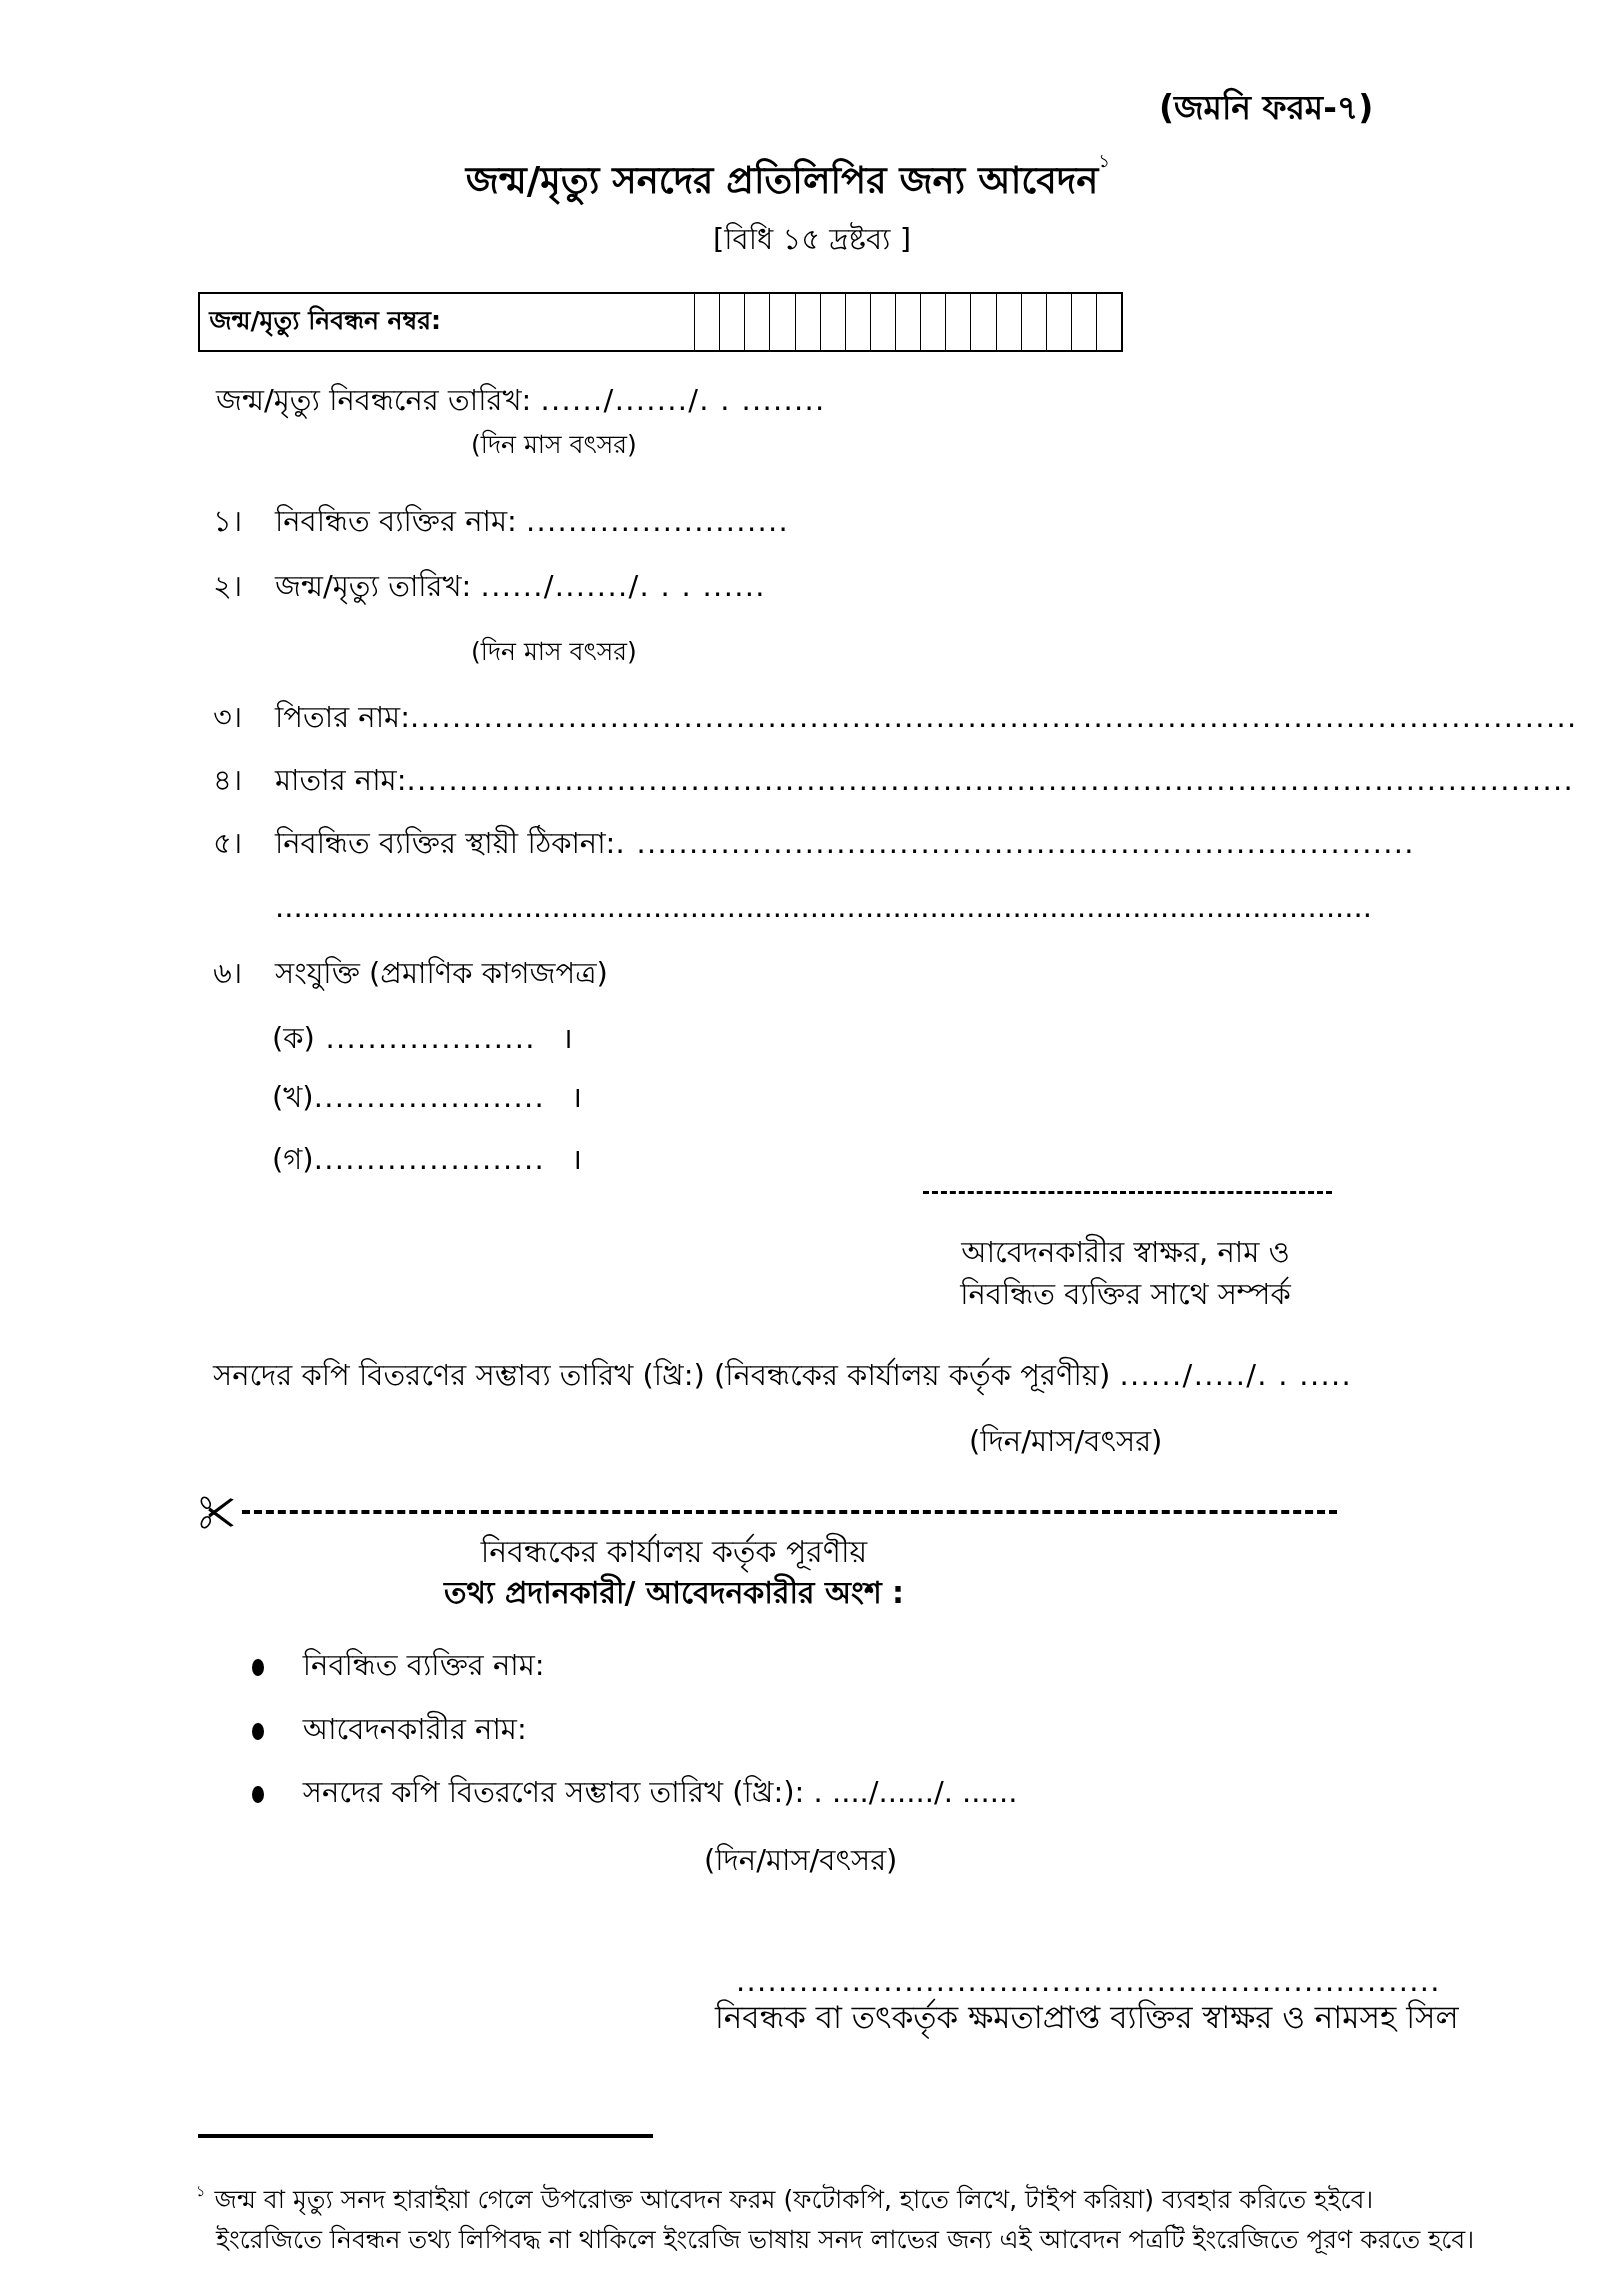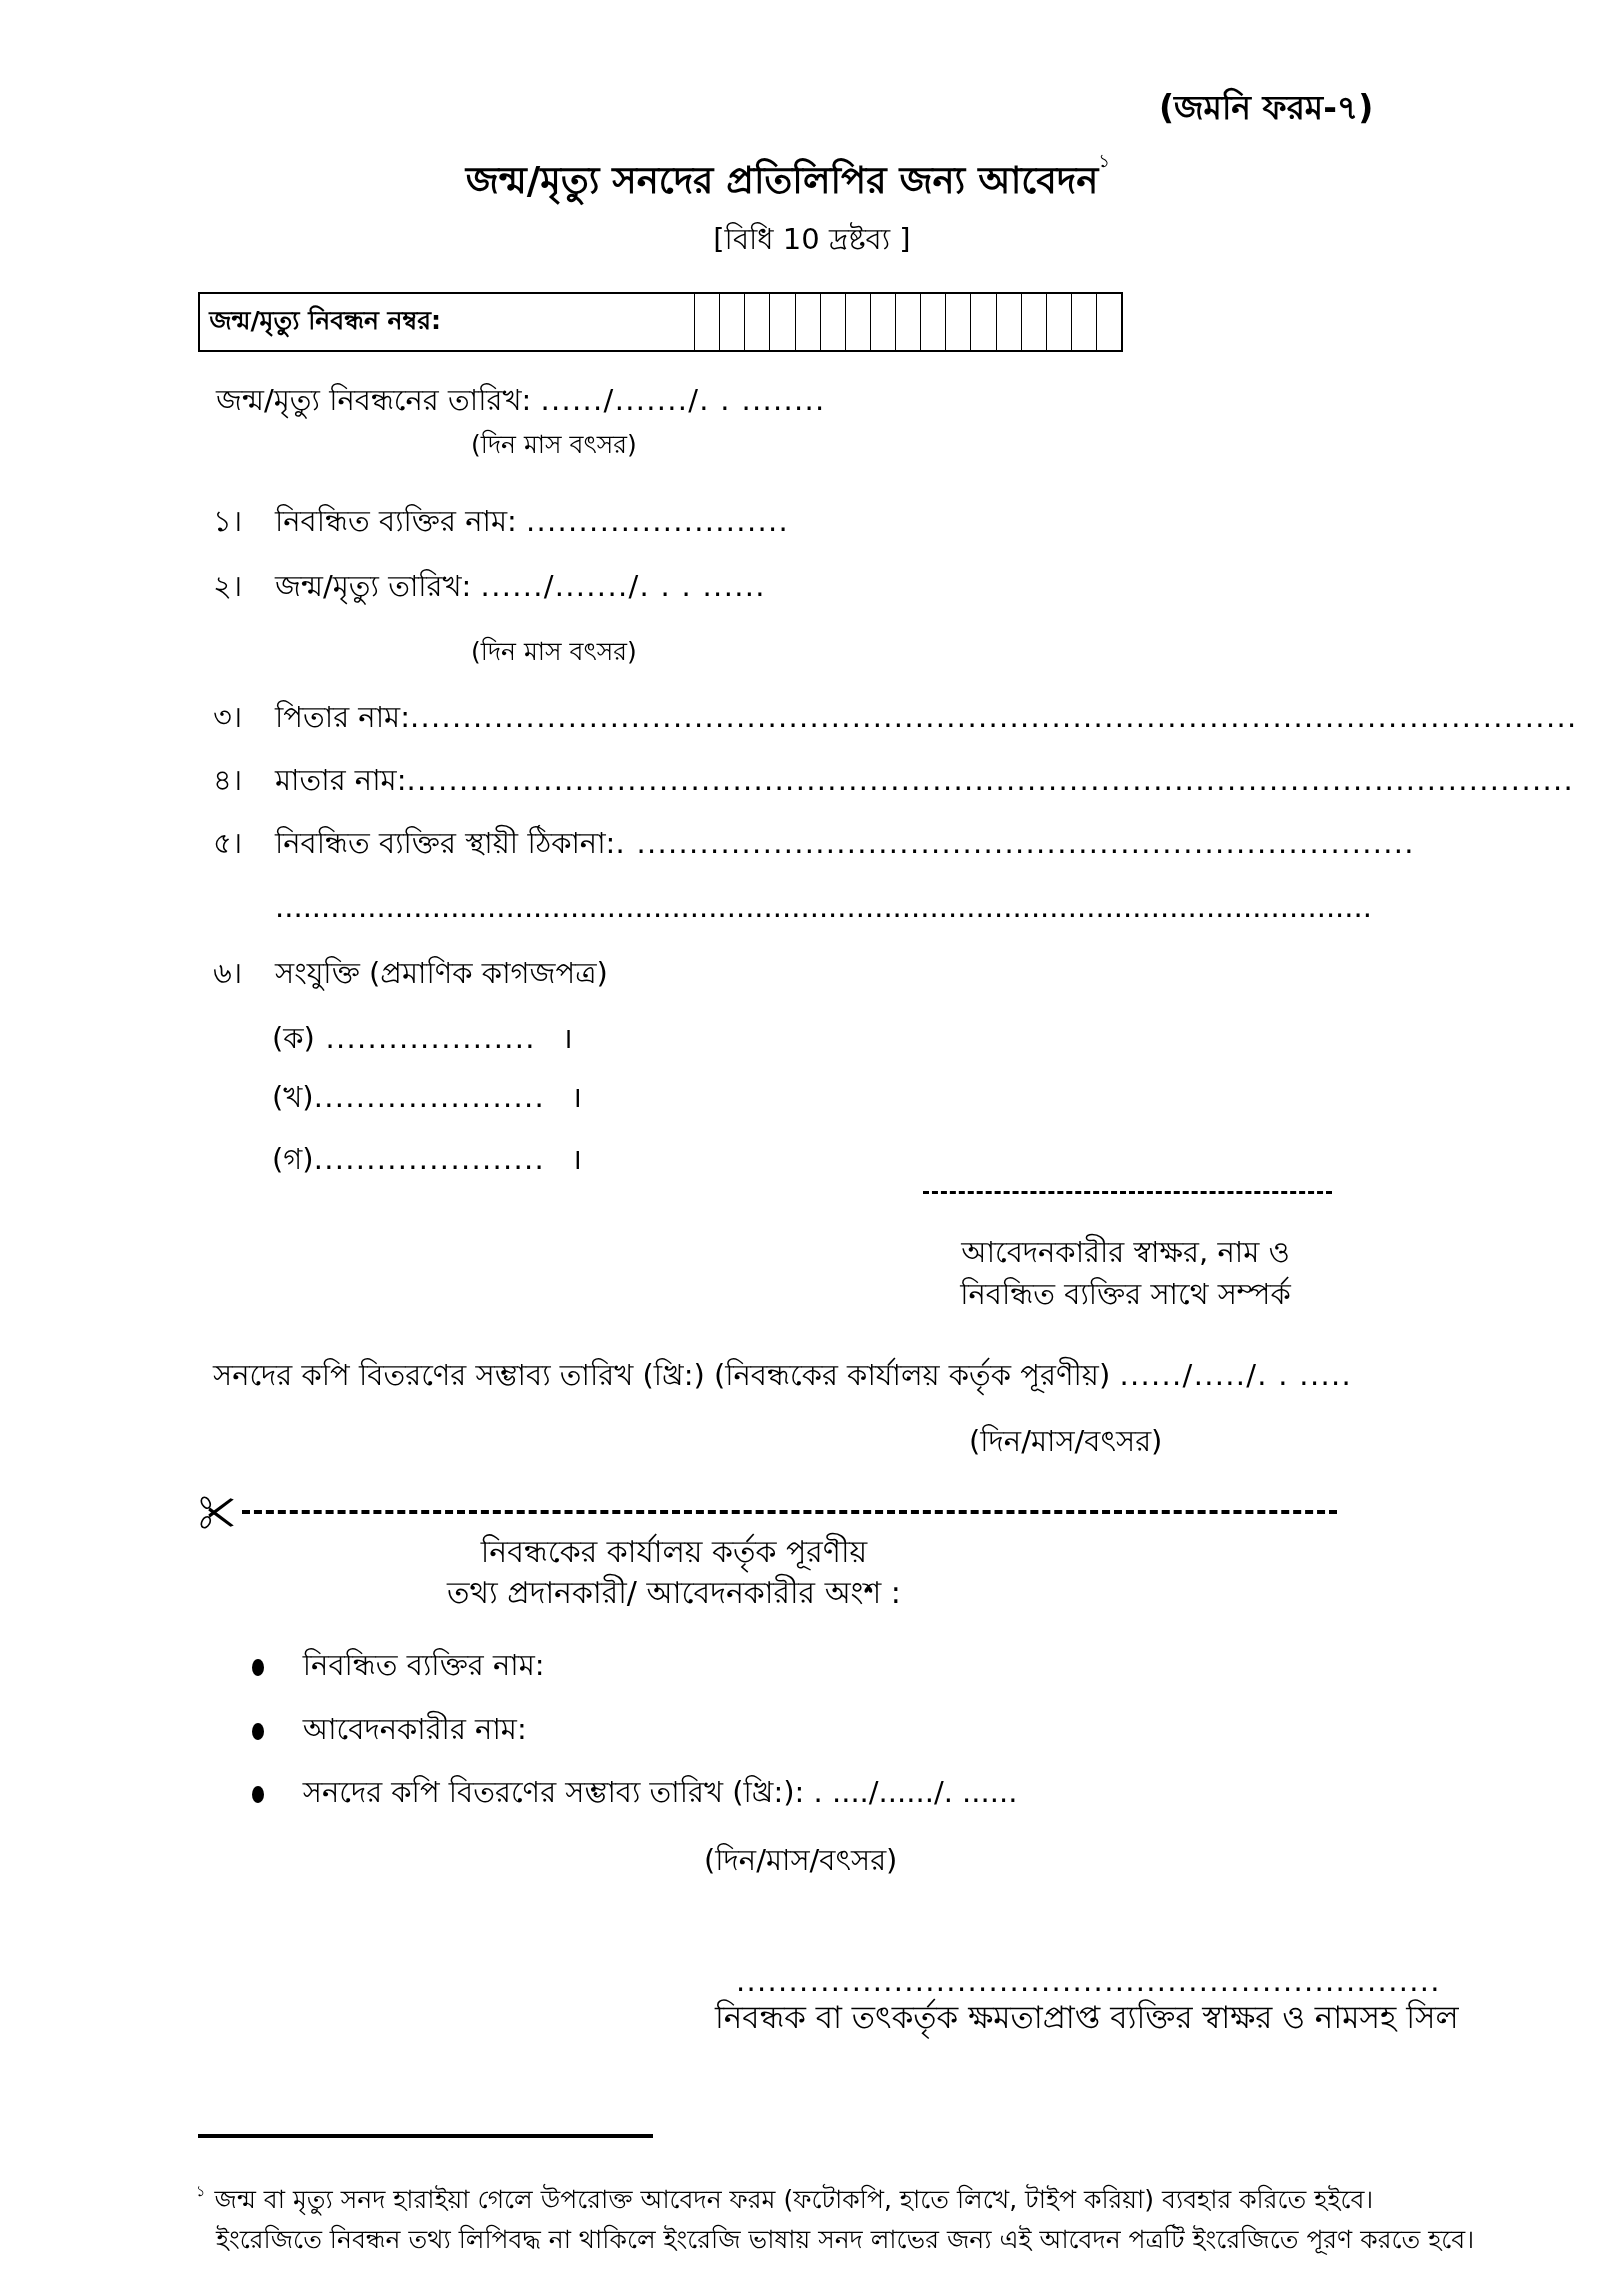--- a/index.html
+++ b/index.html
@@ -2,21 +2,21 @@
 <html style="font-size:10.5px"><head>
 <meta charset="utf-8">
 <style>
   html, body { margin: 0; padding: 0; background: #ffffff; }
   body {
     width: 1624px; height: 2295px; position: relative; overflow: hidden;
     font-family: "DejaVu Sans", sans-serif; color: #000;
   }
   .abs { position: absolute; white-space: nowrap; }
   .t { font-size: 29px; line-height: 1.2; }
-  .bold { font-weight: normal; }
+  .bold { font-weight: bold; }
   .form-no { left: 1159px; top: 82px; font-size: 33px; font-weight: bold; }
   .title { left: 0; width: 1576px; text-align: center; top: 151px; font-size: 37px; font-weight: bold; }
   .title sup { font-size: 18.3px; font-weight: normal; vertical-align: top; position: relative; top: -3.9px; }
   .rule { left: 0; width: 1624px; text-align: center; top: 216px; font-size: 29px; }
 
   .regbox { left: 198px; top: 292px; width: 925px; height: 60px;
     border: 2px solid #000; display: flex; box-sizing: border-box; }
   .regbox .label { width: 494px; display: flex; align-items: center; padding-left: 9.2px;
     font-size: 25px; font-weight: bold; box-sizing: border-box; }
   .regbox .cell { flex: 1; border-left: 1.3px solid #000; }
@@ -43,21 +43,21 @@
   .footnote { left: 196px; font-size: 25px; }
   .footnote sup { font-size: 14.4px; vertical-align: top; margin-right: 9.2px; }
 </style>
 </head>
 <body>
 
 <div class="abs form-no">(জমনি ফরম-৭)</div>
 
 <div class="abs title"><span>জন্ম/মৃত্যু সনদের প্রতিলিপির জন্য আবেদন</span><sup>১</sup></div>
 
-<div class="abs rule">[বিধি 10 দ্রষ্টব্য ]</div>
+<div class="abs rule">[বিধি ১৫ দ্রষ্টব্য ]</div>
 
 <div class="abs regbox">
   <div class="label">জন্ম/মৃত্যু নিবন্ধন নম্বর:</div>
   <div id="reg-cells" style="display:flex;flex:1;">
       <div class="cell"></div>
       <div class="cell"></div>
       <div class="cell"></div>
       <div class="cell"></div>
       <div class="cell"></div>
       <div class="cell"></div>

